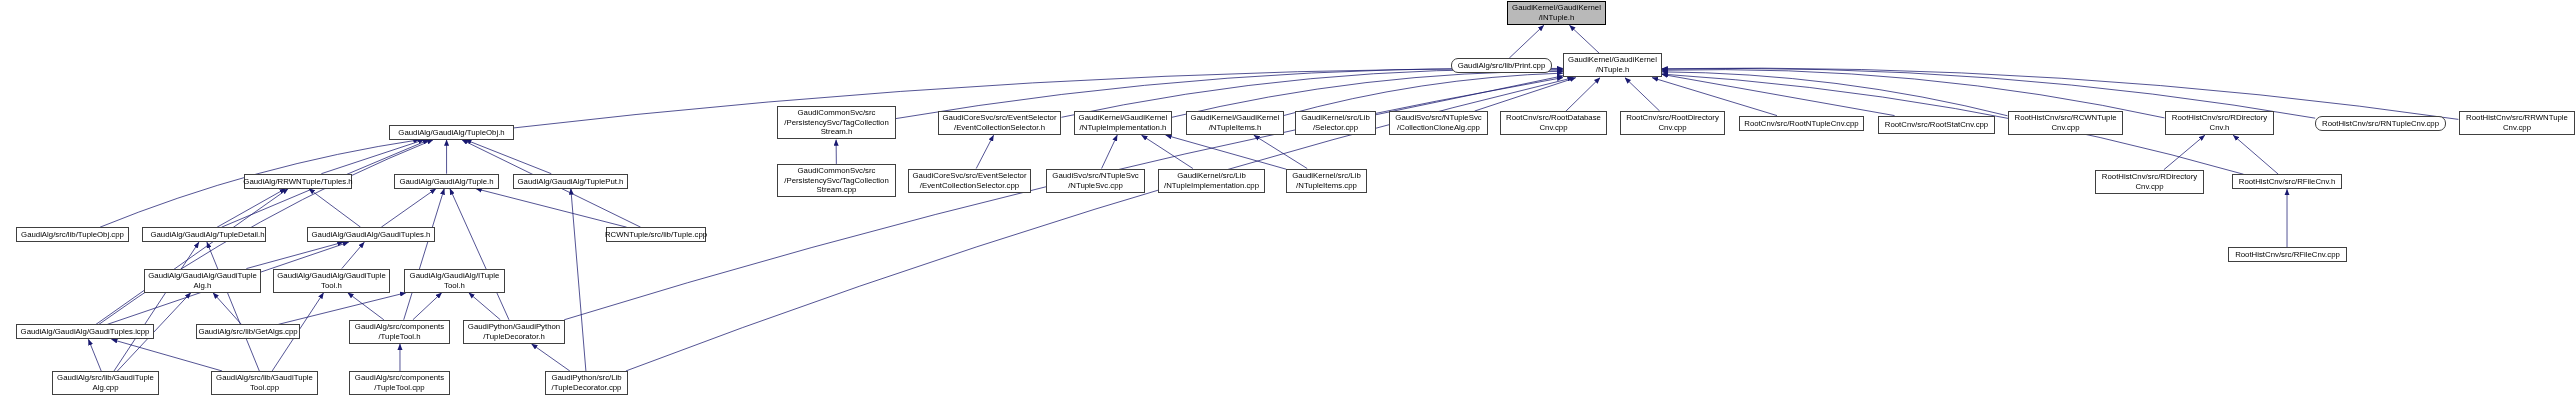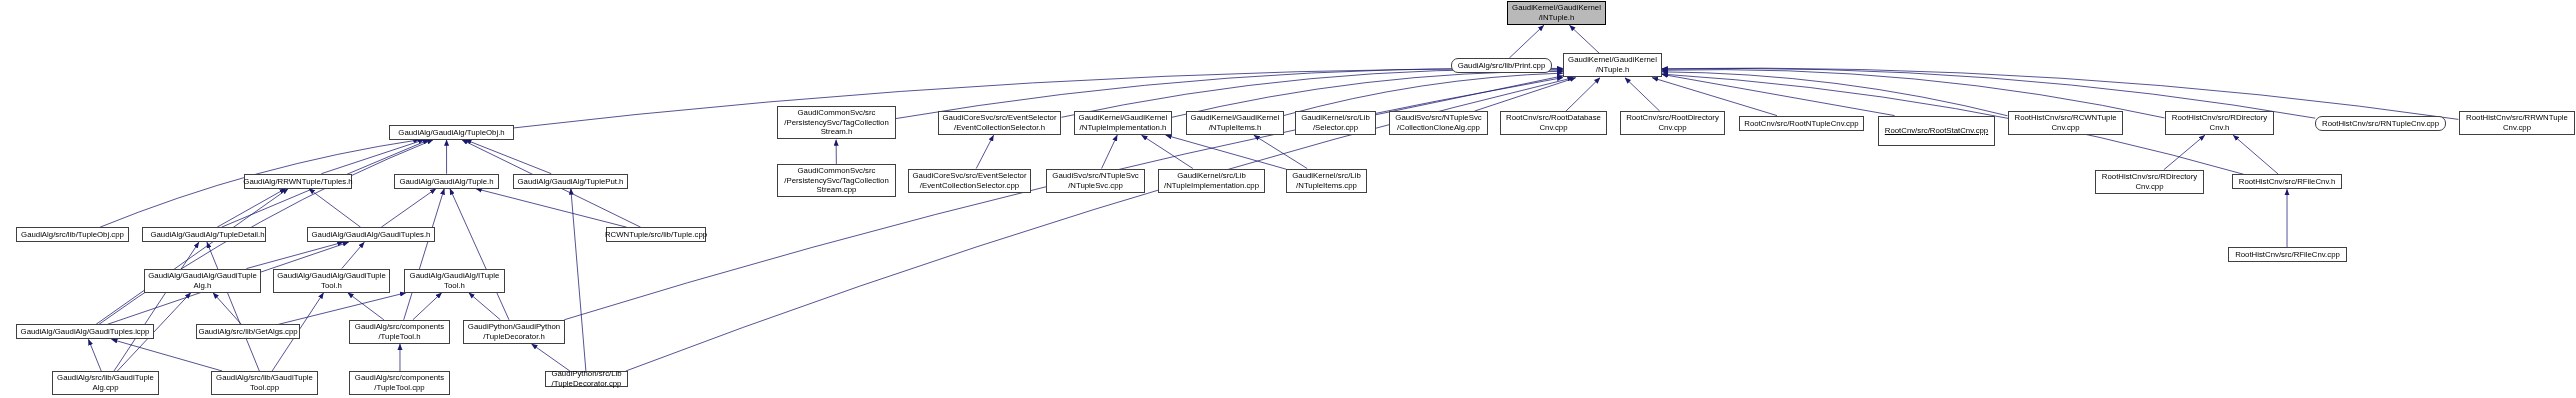--- a/index.html
+++ b/index.html
@@ -111,21 +111,21 @@
 /NTupleItems.h</div>
     <div class="node" style="left: 1295px; top: 111px; width: 81px; height: 24px;">GaudiKernel/src/Lib
 /Selector.cpp</div>
     <div class="node" style="left: 1389px; top: 111px; width: 99px; height: 24px;">GaudiSvc/src/NTupleSvc
 /CollectionCloneAlg.cpp</div>
     <div class="node" style="left: 1500px; top: 111px; width: 107px; height: 24px;">RootCnv/src/RootDatabase
 Cnv.cpp</div>
     <div class="node" style="left: 1620px; top: 111px; width: 105px; height: 24px;">RootCnv/src/RootDirectory
 Cnv.cpp</div>
     <div class="node" style="left: 1739px; top: 116px; width: 125px; height: 15px;">RootCnv/src/RootNTupleCnv.cpp</div>
-    <div class="node" style="left: 1878px; top: 116px; width: 117px; height: 30px; text-decoration: underline;">RootCnv/src/RootStatCnv.cpp</div>
+    <div class="node" style="left: 1878px; top: 116px; width: 117px; height: 18px;">RootCnv/src/RootStatCnv.cpp</div>
     <div class="node" style="left: 2008px; top: 111px; width: 115px; height: 24px;">RootHistCnv/src/RCWNTuple
 Cnv.cpp</div>
     <div class="node" style="left: 2165px; top: 111px; width: 109px; height: 24px;">RootHistCnv/src/RDirectory
 Cnv.h</div>
     <div class="node" style="left: 2315px; top: 116px; width: 131px; height: 15px; border-radius: 7px;">RootHistCnv/src/RNTupleCnv.cpp</div>
     <div class="node" style="left: 2459px; top: 111px; width: 116px; height: 24px; text-align: center;">RootHistCnv/src/RRWNTuple
 Cnv.cpp</div>
     <div class="node" style="left: 244px; top: 174px; width: 108px; height: 15px;">GaudiAlg/RRWNTuple/Tuples.h</div>
     <div class="node" style="left: 394px; top: 174px; width: 105px; height: 15px;">GaudiAlg/GaudiAlg/Tuple.h</div>
     <div class="node" style="left: 513px; top: 174px; width: 115px; height: 15px;">GaudiAlg/GaudiAlg/TuplePut.h</div>
@@ -159,16 +159,16 @@
     <div class="node" style="left: 349px; top: 320px; width: 101px; height: 24px;">GaudiAlg/src/components
 /TupleTool.h</div>
     <div class="node" style="left: 463px; top: 320px; width: 102px; height: 24px;">GaudiPython/GaudiPython
 /TupleDecorator.h</div>
     <div class="node" style="left: 52px; top: 371px; width: 107px; height: 24px;">GaudiAlg/src/lib/GaudiTuple
 Alg.cpp</div>
     <div class="node" style="left: 211px; top: 371px; width: 107px; height: 24px;">GaudiAlg/src/lib/GaudiTuple
 Tool.cpp</div>
     <div class="node" style="left: 349px; top: 371px; width: 101px; height: 24px;">GaudiAlg/src/components
 /TupleTool.cpp</div>
-    <div class="node" style="left: 545px; top: 371px; width: 83px; height: 16px;">GaudiPython/src/Lib
+    <div class="node" style="left: 545px; top: 371px; width: 83px; height: 24px;">GaudiPython/src/Lib
 /TupleDecorator.cpp</div>
   </div>
 
 
 </body></html>

